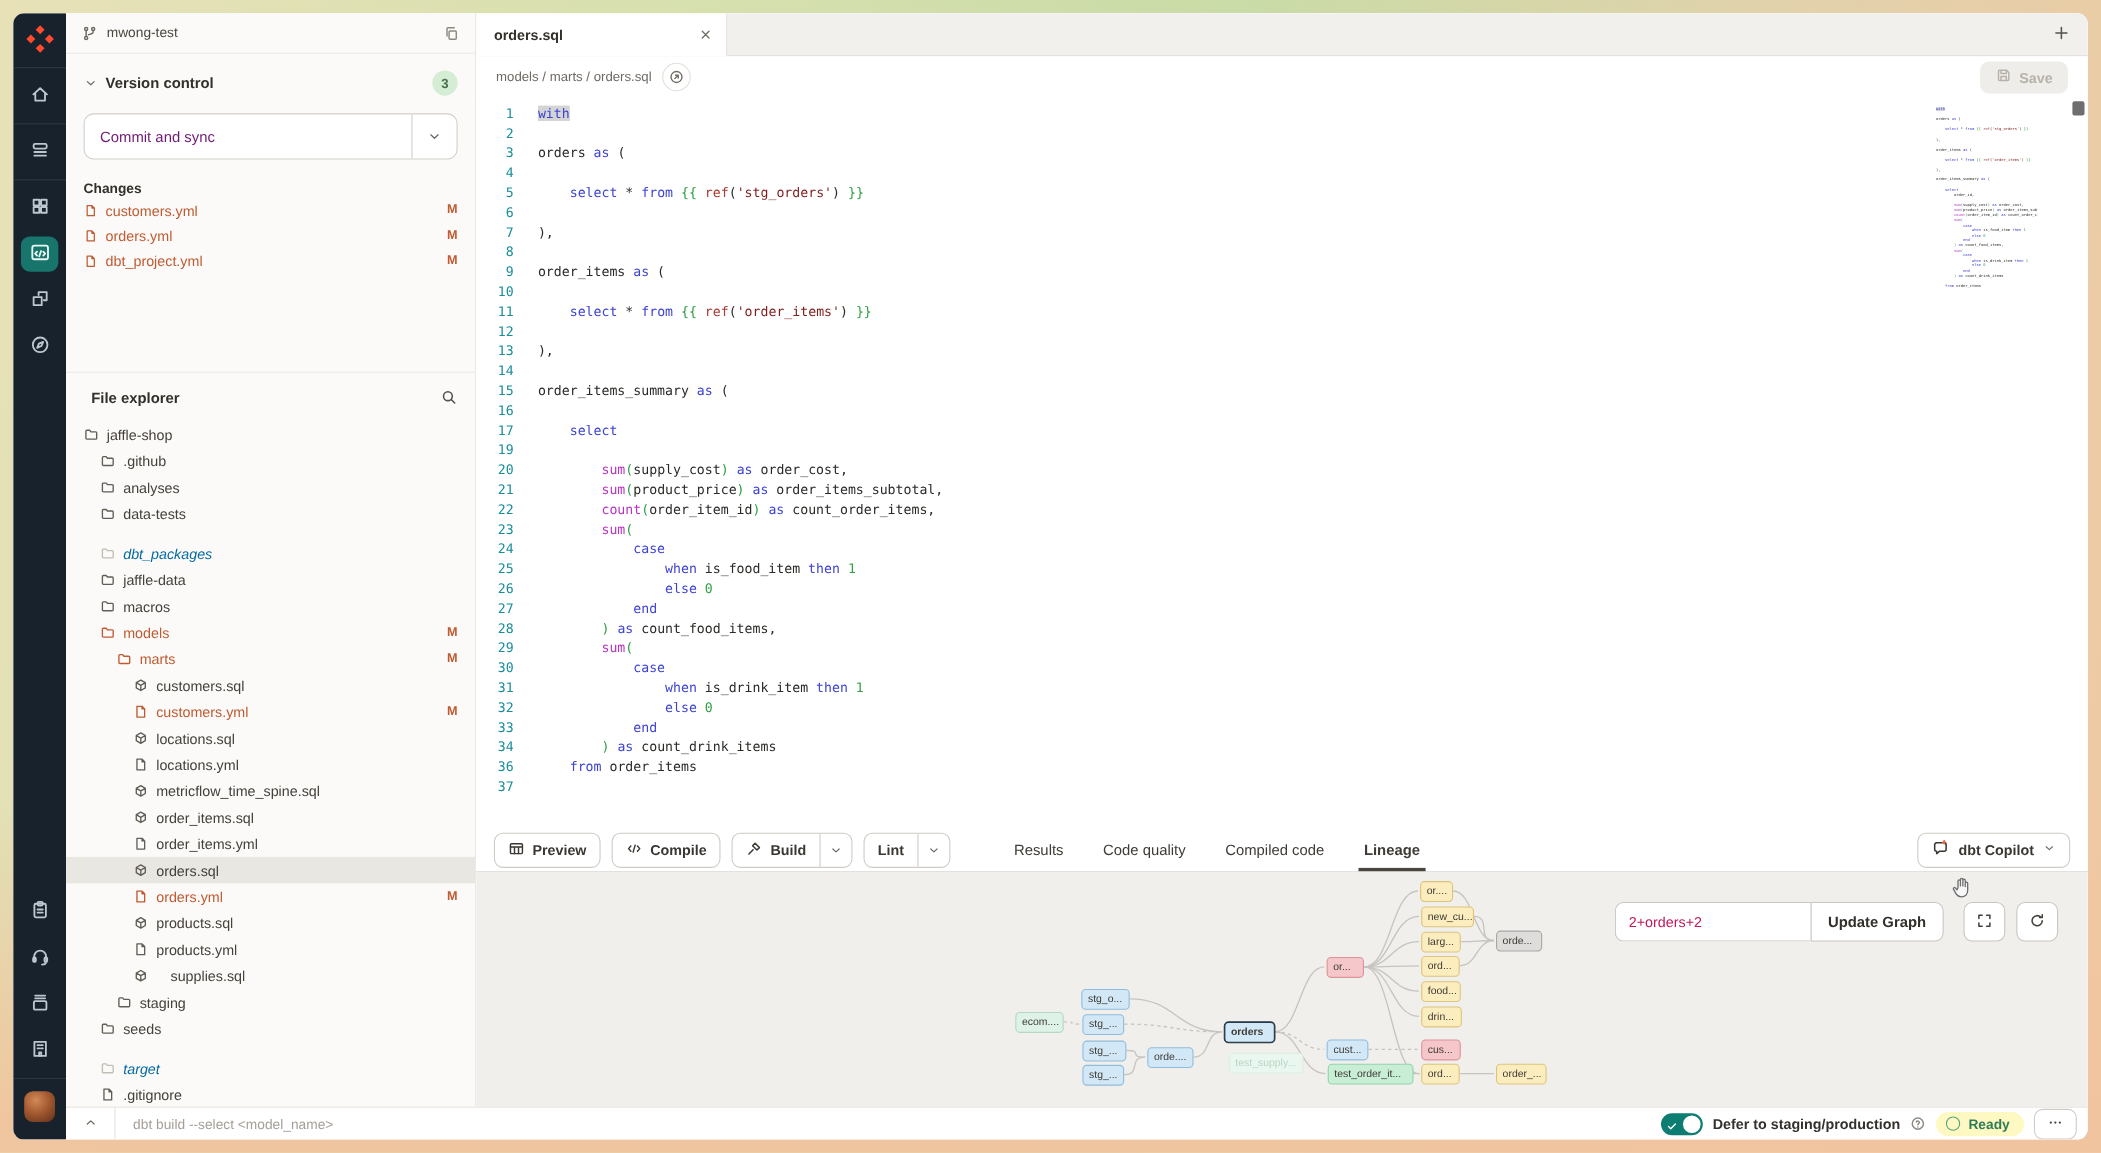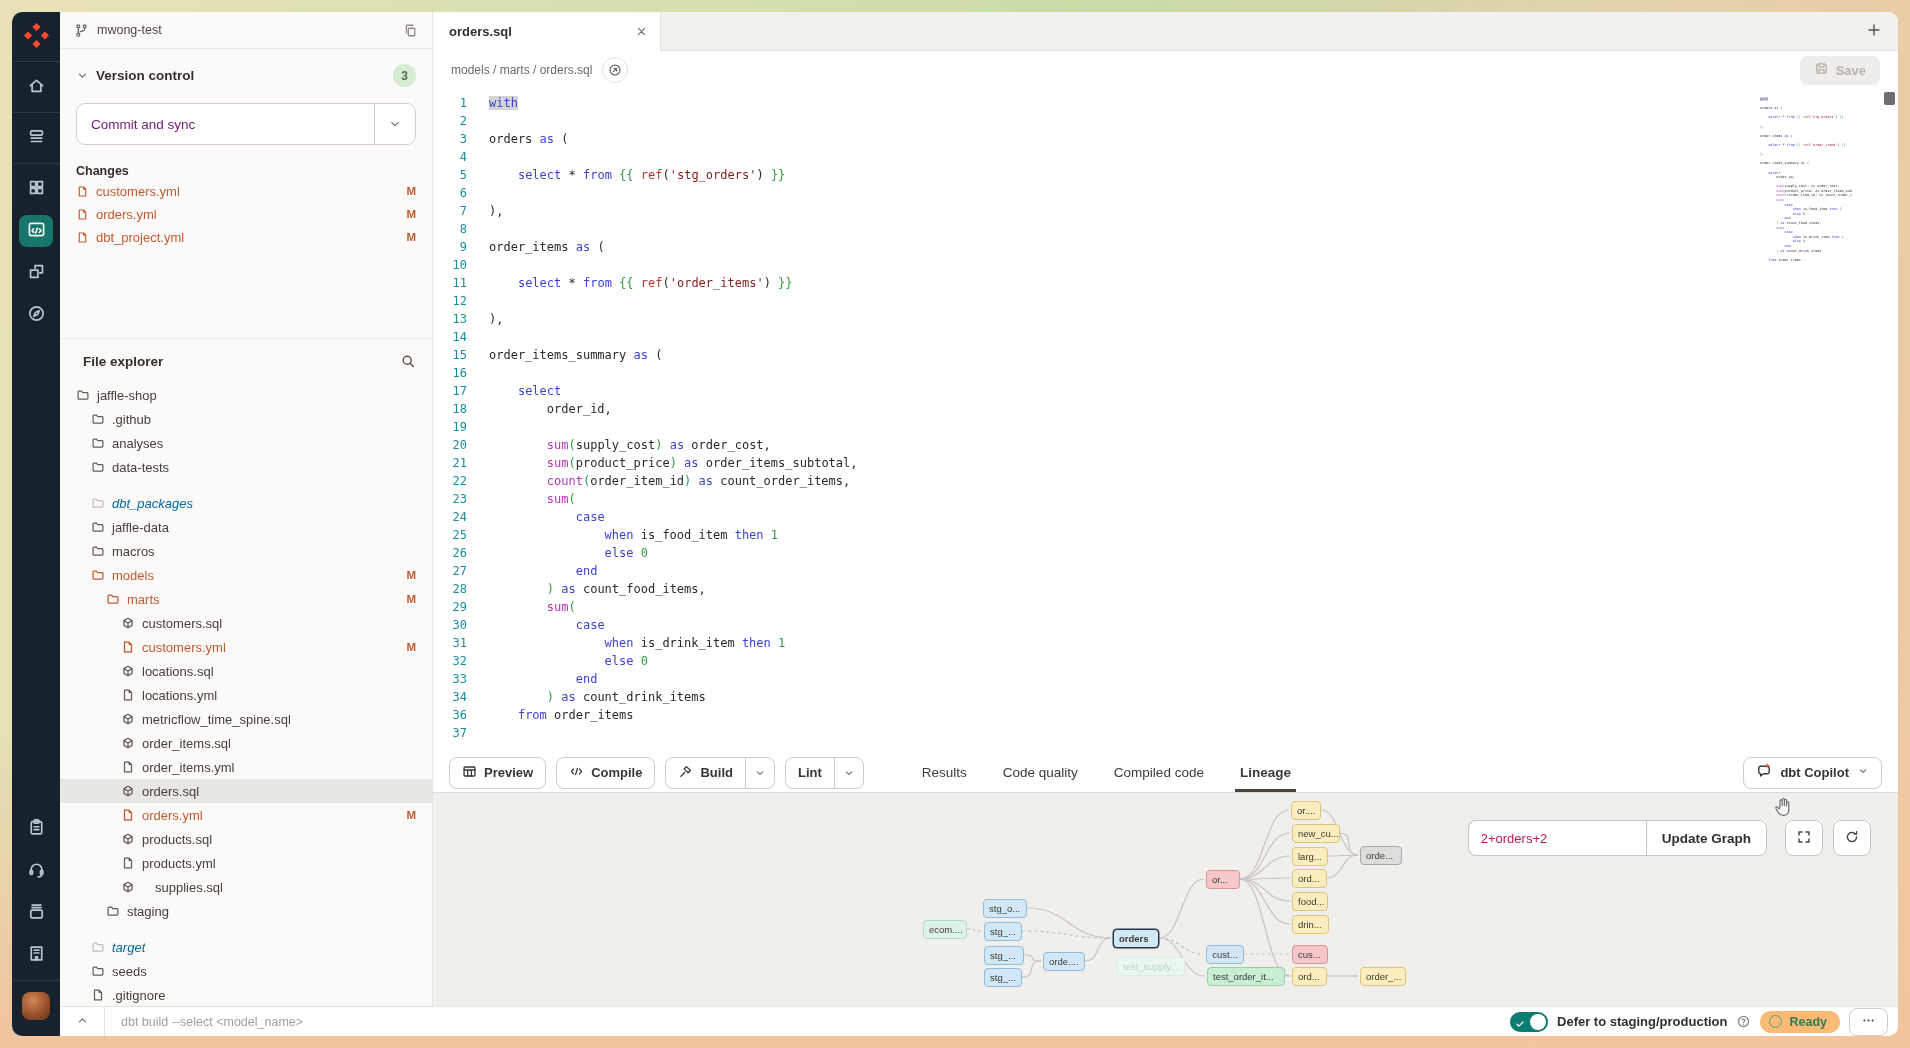--- a/index.html
+++ b/index.html
@@ -126,21 +126,21 @@
   .bb-caret{width:44px;height:100%;display:flex;align-items:center;justify-content:center;color:#6f6a62;border-right:1px solid #e5e3de;cursor:pointer;}
   .bb-caret svg{width:13px;height:13px;}
   .bb-cmd{padding-left:16px;color:#a49f96;font-size:12.5px;}
   .bb-right{margin-left:auto;display:flex;align-items:center;gap:9px;padding-right:10px;}
   .toggle{width:38px;height:20px;border-radius:999px;background:#0d7c71;position:relative;cursor:pointer;}
   .toggle .knob{position:absolute;right:2px;top:2px;width:16px;height:16px;border-radius:50%;background:#fff;}
   .toggle .tick{position:absolute;left:5px;top:5px;width:10px;height:10px;color:#fff;}
   .defer-label{font-size:13px;font-weight:bold;color:#33302b;}
   .info-icon{display:flex;color:#8d8880;}
   .info-icon svg{width:15px;height:15px;}
-  .ready{display:flex;align-items:center;gap:7px;background:#fdba74;border-radius:999px;padding:4px 13px 4px 9px;font-size:12.5px;font-weight:bold;color:#2f7c57;}
+  .ready{display:flex;align-items:center;gap:7px;background:#fef9c3;border-radius:999px;padding:4px 13px 4px 9px;font-size:12.5px;font-weight:bold;color:#2f7c57;}
   .ready .ring{width:11px;height:11px;border:1.6px solid #57a37c;border-radius:50%;background:transparent;}
   .more-btn{width:37px;height:26px;border:1px solid #cfccc6;border-radius:8px;background:#fff;display:flex;align-items:center;justify-content:center;color:#45413b;cursor:pointer;}
   .more-btn svg{width:15px;height:15px;}
 </style>
 </head>
 <body>
 
 <div class="bg">
   <div class="window">
 
@@ -477,35 +477,35 @@
             <span>supplies.sql</span>
           </div>
           <div class="tree-row" style="padding-left: 46px;">
             <span class="icon">
               <svg viewBox="0 0 16 16" fill="none" stroke="currentColor" stroke-width="1.4" stroke-linecap="round" stroke-linejoin="round">
                 <path d="M2.4 4.6a1 1 0 0 1 1-1h2.9l1.3 1.6h5a1 1 0 0 1 1 1v5.6a1 1 0 0 1-1 1H3.4a1 1 0 0 1-1-1z"></path>
               </svg>
             </span>
             <span>staging</span>
           </div>
+          <div class="tree-row" style="padding-left: 31px;">
+            <span class="icon">
+              <svg viewBox="0 0 16 16" fill="none" stroke="currentColor" stroke-width="1.4" stroke-linecap="round" stroke-linejoin="round">
+                <path d="M2.4 4.6a1 1 0 0 1 1-1h2.9l1.3 1.6h5a1 1 0 0 1 1 1v5.6a1 1 0 0 1-1 1H3.4a1 1 0 0 1-1-1z"></path>
+              </svg>
+            </span>
+            <span>seeds</span>
+          </div>
           <div class="tree-row muted" style="padding-left: 31px;">
             <span class="icon">
               <svg viewBox="0 0 16 16" fill="none" stroke="currentColor" stroke-width="1.4" stroke-linecap="round" stroke-linejoin="round">
                 <path d="M2.4 4.6a1 1 0 0 1 1-1h2.9l1.3 1.6h5a1 1 0 0 1 1 1v5.6a1 1 0 0 1-1 1H3.4a1 1 0 0 1-1-1z"></path>
               </svg>
             </span>
             <span>target</span>
-          </div>
-          <div class="tree-row" style="padding-left: 31px;">
-            <span class="icon">
-              <svg viewBox="0 0 16 16" fill="none" stroke="currentColor" stroke-width="1.4" stroke-linecap="round" stroke-linejoin="round">
-                <path d="M2.4 4.6a1 1 0 0 1 1-1h2.9l1.3 1.6h5a1 1 0 0 1 1 1v5.6a1 1 0 0 1-1 1H3.4a1 1 0 0 1-1-1z"></path>
-              </svg>
-            </span>
-            <span>seeds</span>
           </div>
           <div class="tree-row" style="padding-left: 31px;">
             <span class="icon">
               <svg viewBox="0 0 16 16" fill="none" stroke="currentColor" stroke-width="1.4" stroke-linecap="round" stroke-linejoin="round">
                 <path d="M4 2.4h5.3L12 5.1v8.5H4zM9.3 2.4v2.7H12"></path>
               </svg>
             </span>
             <span>.gitignore</span>
           </div>
         </div>
@@ -645,24 +645,20 @@
             <span class="gutter">15</span>
             <span class="linecode"><span class="tk-id">order_items_summary </span><span class="tk-kw">as</span><span class="tk-id"> (</span></span>
           </div>
           <div class="code-line">
             <span class="gutter">16</span>
             <span class="linecode"></span>
           </div>
           <div class="code-line">
             <span class="gutter">17</span>
             <span class="linecode"><span class="tk-id">    </span><span class="tk-kw">select</span></span>
-          </div>
-          <div class="code-line">
-            <span class="gutter">18</span>
-            <span class="linecode"><span class="tk-id">        order_id,</span></span>
           </div>
           <div class="code-line">
             <span class="gutter">19</span>
             <span class="linecode"></span>
           </div>
           <div class="code-line">
             <span class="gutter">20</span>
             <span class="linecode"><span class="tk-id">        </span><span class="tk-fn">sum</span><span class="tk-br">(</span><span class="tk-id">supply_cost</span><span class="tk-br">)</span><span class="tk-id"> </span><span class="tk-kw">as</span><span class="tk-id"> order_cost,</span></span>
           </div>
           <div class="code-line">

